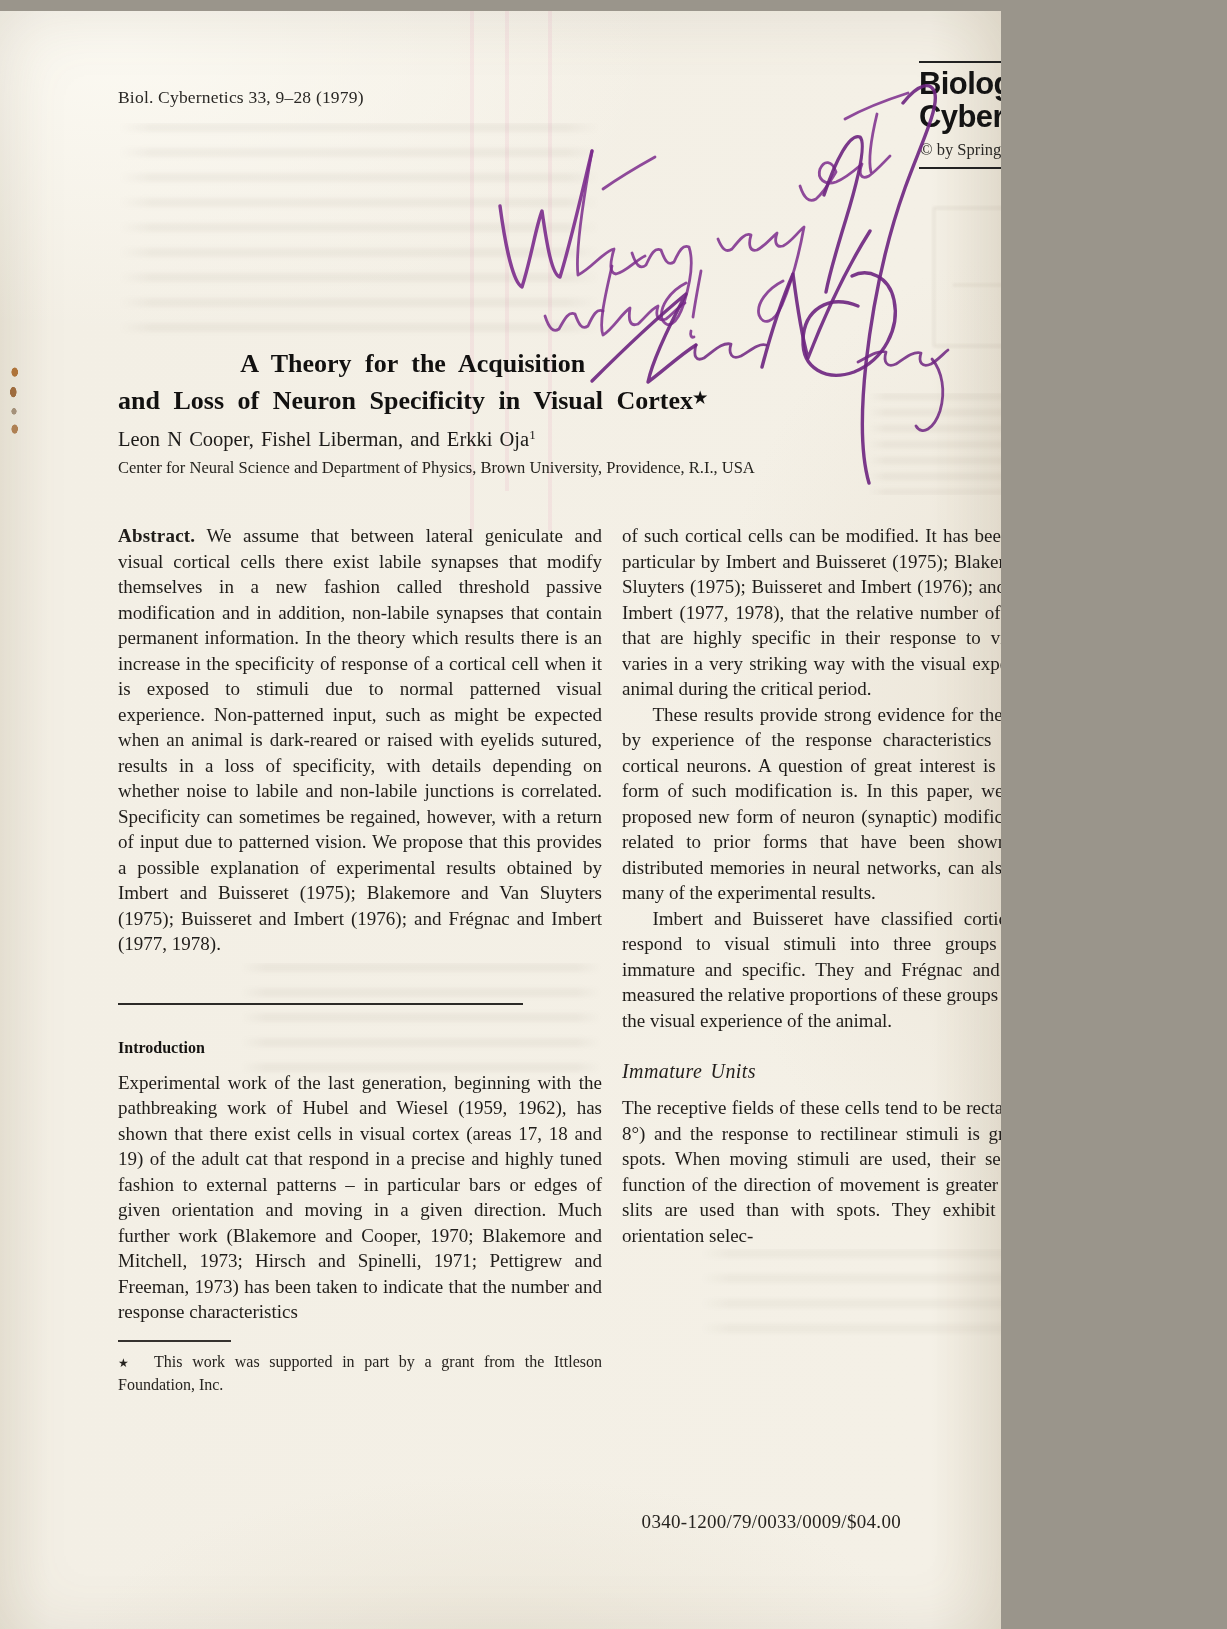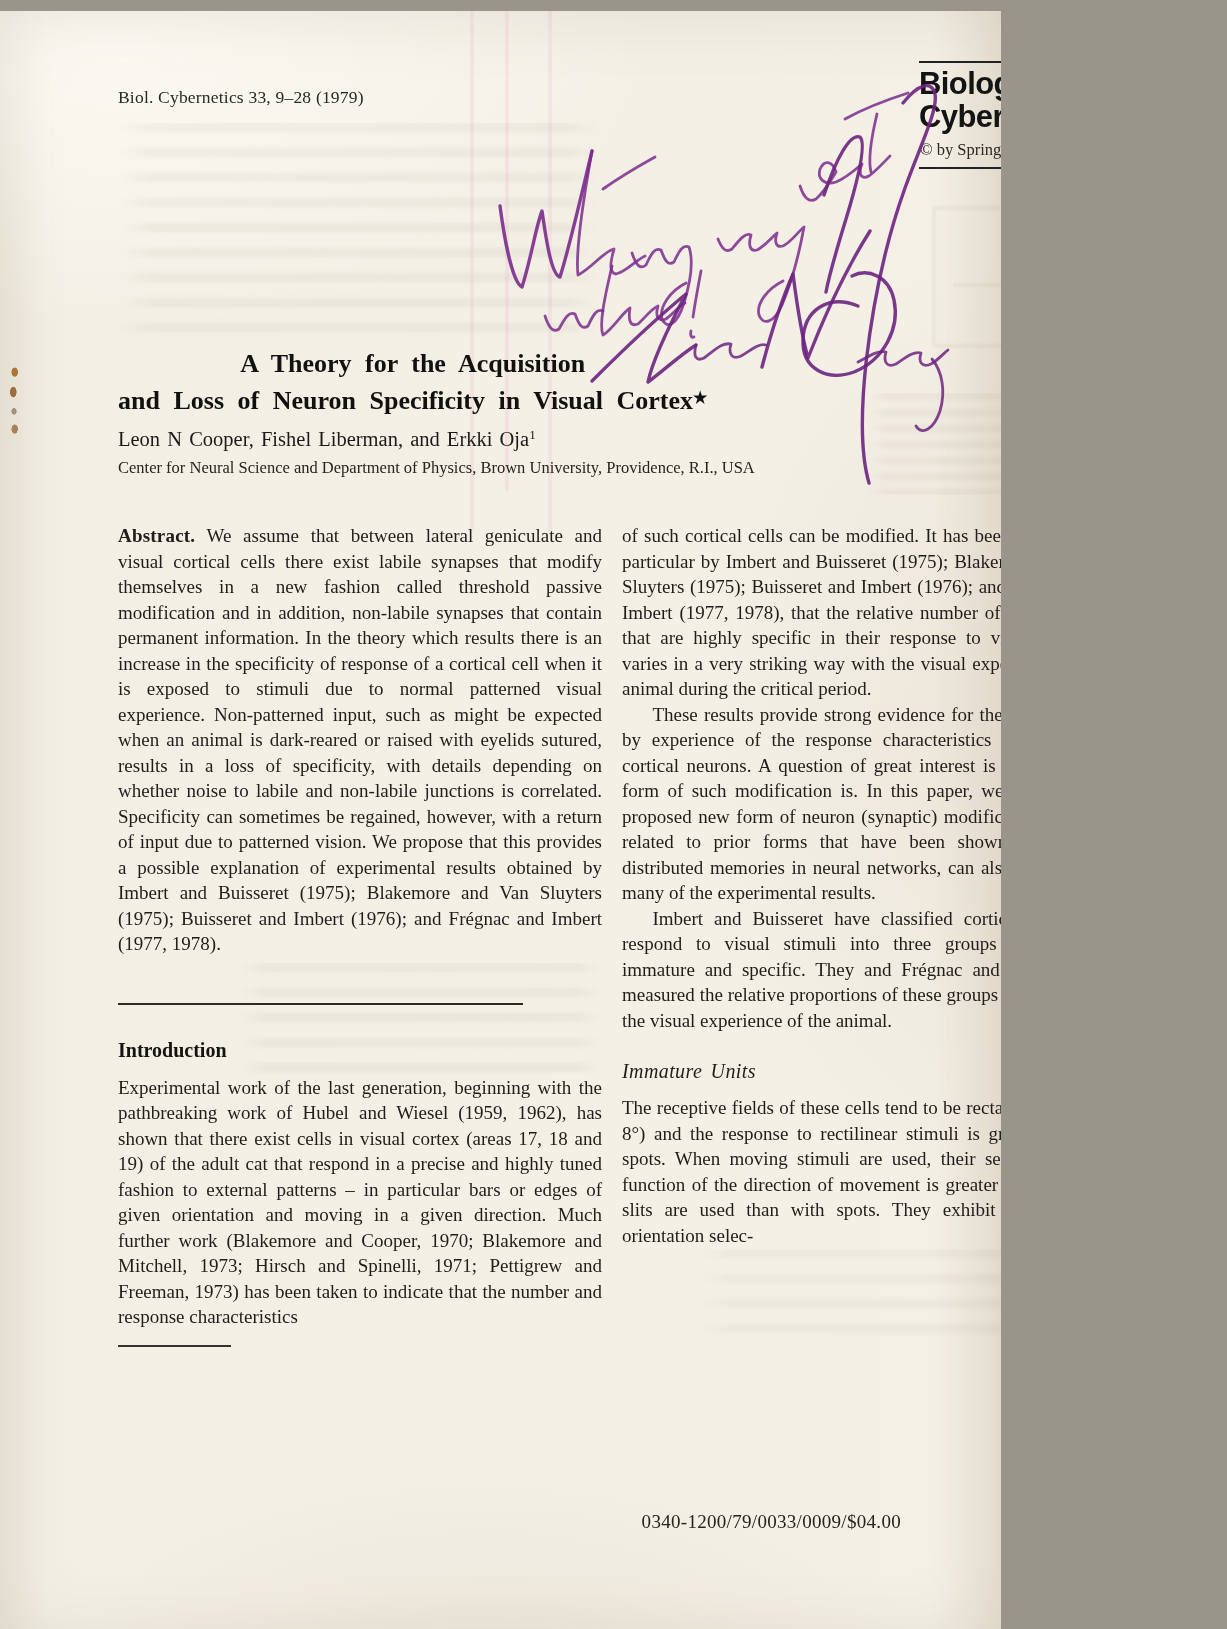--- a/index.html
+++ b/index.html
@@ -27,21 +27,21 @@
   .authors sup{font-size:13px;vertical-align:7px;}
   .affiliation{position:absolute;left:118px;top:447px;font-size:16.5px;color:#26241f;}
   
   .col{position:absolute;top:512px;width:484px;}
   .col-left{left:118px;}
   .col-right{left:622px;}
   .body-par{margin:0;font-size:19px;line-height:25.5px;text-align:justify;color:#201d1a;}
   .indent{text-indent:1.6em;}
   .abs-label{letter-spacing:.2px;}
   .col-rule{width:405px;border-top:2px solid #2c2a27;margin-top:46px;}
-  .sec-head{font-size:20px;font-weight:700;margin:34px 0 0 0;color:#161412;}
+  .sec-head{font-size:16px;font-weight:700;margin:34px 0 0 0;color:#161412;}
   .sec-gap{height:13px;}
   .sub-head{font-style:italic;font-weight:400;font-size:20px;margin:27px 0 12px 0;word-spacing:3px;letter-spacing:.4px;color:#201d1a;}
   .foot-rule{width:113px;border-top:2px solid #35322e;margin-top:15px;}
   .footnote{margin:9px 0 0 0;font-size:16px;line-height:21px;text-align:justify;color:#26231f;}
   .fn-marker{display:inline-block;width:36px;}
   .fn-star{font-size:12px;}
   .footer-code{position:absolute;right:100px;top:1500px;font-size:19px;letter-spacing:.3px;color:#26231f;}
   
   .ghost{position:absolute;filter:blur(2px);opacity:.55;pointer-events:none;
     background:repeating-linear-gradient(180deg, rgba(143,131,112,.15) 0px, rgba(143,131,112,.15) 9px, rgba(0,0,0,0) 9px, rgba(0,0,0,0) 25px);
@@ -138,20 +138,21 @@
   </div>
   <div class="affiliation">Center for Neural Science and Department of Physics, Brown University, Providence, R.I., USA</div>
 
   <div class="col col-left">
     <p class="body-par"><b class="abs-label">Abstract.</b> <span>We assume that between lateral geniculate and visual cortical cells there exist labile synapses that modify themselves in a new fashion called threshold passive modification and in addition, non-labile synapses that contain permanent information. In the theory which results there is an increase in the specificity of response of a cortical cell when it is exposed to stimuli due to normal patterned visual experience. Non-patterned input, such as might be expected when an animal is dark-reared or raised with eyelids sutured, results in a loss of specificity, with details depending on whether noise to labile and non-labile junctions is correlated. Specificity can sometimes be regained, however, with a return of input due to patterned vision. We propose that this provides a possible explanation of experimental results obtained by Imbert and Buisseret (1975); Blakemore and Van Sluyters (1975); Buisseret and Imbert (1976); and Frégnac and Imbert (1977, 1978).</span></p>
     <div class="col-rule"></div>
     <h2 class="sec-head">Introduction</h2>
     <div class="sec-gap"></div>
     <p class="body-par">Experimental work of the last generation, beginning with the pathbreaking work of Hubel and Wiesel (1959, 1962), has shown that there exist cells in visual cortex (areas 17, 18 and 19) of the adult cat that respond in a precise and highly tuned fashion to external patterns – in particular bars or edges of given orientation and moving in a given direction. Much further work (Blakemore and Cooper, 1970; Blakemore and Mitchell, 1973; Hirsch and Spinelli, 1971; Pettigrew and Freeman, 1973) has been taken to indicate that the number and response characteristics</p>
     <div class="foot-rule"></div>
+    <p class="footnote"><span class="fn-marker fn-star">★</span><span>This work was supported in part by a grant from the Ittleson Foundation, Inc.</span></p>
   </div>
 
   <div class="col col-right">
     <p class="body-par">of such cortical cells can be modified. It has been observed in particular by Imbert and Buisseret (1975); Blakemore and Van Sluyters (1975); Buisseret and Imbert (1976); and Frégnac and Imbert (1977, 1978), that the relative number of cortical cells that are highly specific in their response to visual patterns varies in a very striking way with the visual experience of the animal during the critical period.</p>
     <p class="body-par indent">These results provide strong evidence for the modification by experience of the response characteristics of individual cortical neurons. A question of great interest is just what the form of such modification is. In this paper, we show that a proposed new form of neuron (synaptic) modification, closely related to prior forms that have been shown to lead to distributed memories in neural networks, can also account for many of the experimental results.</p>
     <p class="body-par indent">Imbert and Buisseret have classified cortical cells that respond to visual stimuli into three groups – aspecific, immature and specific. They and Frégnac and Imbert have measured the relative proportions of these groups depending on the visual experience of the animal.</p>
     <h3 class="sub-head">Immature Units</h3>
     <p class="body-par">The receptive fields of these cells tend to be rectangular (10° × 8°) and the response to rectilinear stimuli is greater than to spots. When moving stimuli are used, their selectivity as a function of the direction of movement is greater when bars or slits are used than with spots. They exhibit a degree of orientation selec-</p>
   </div>
 

